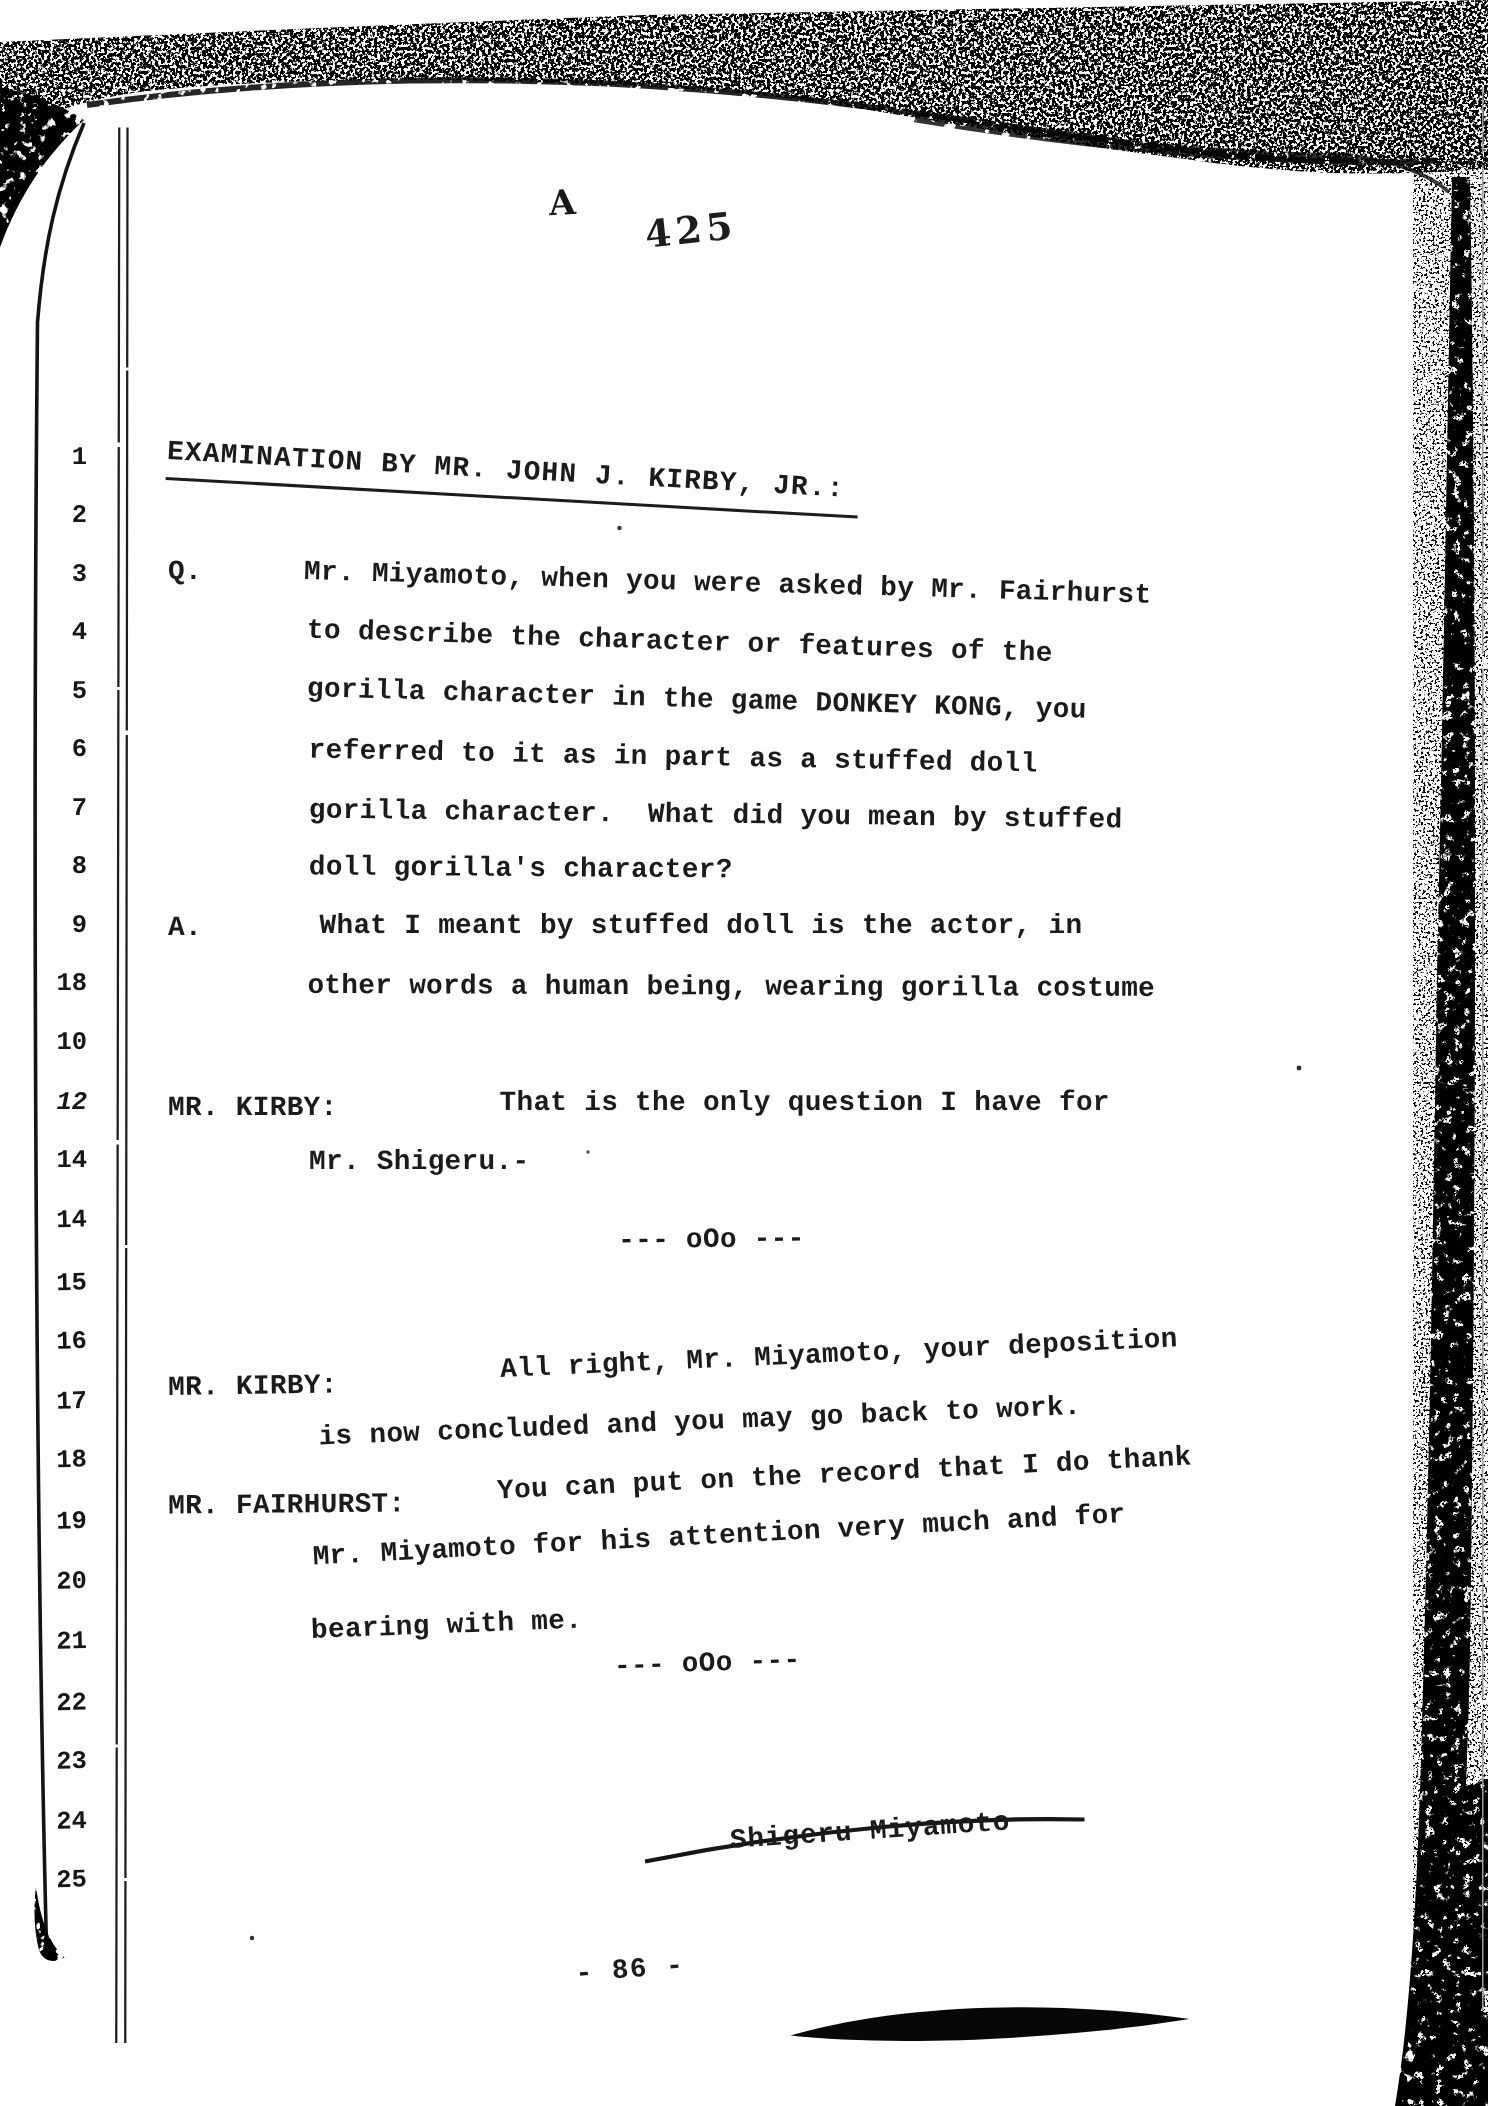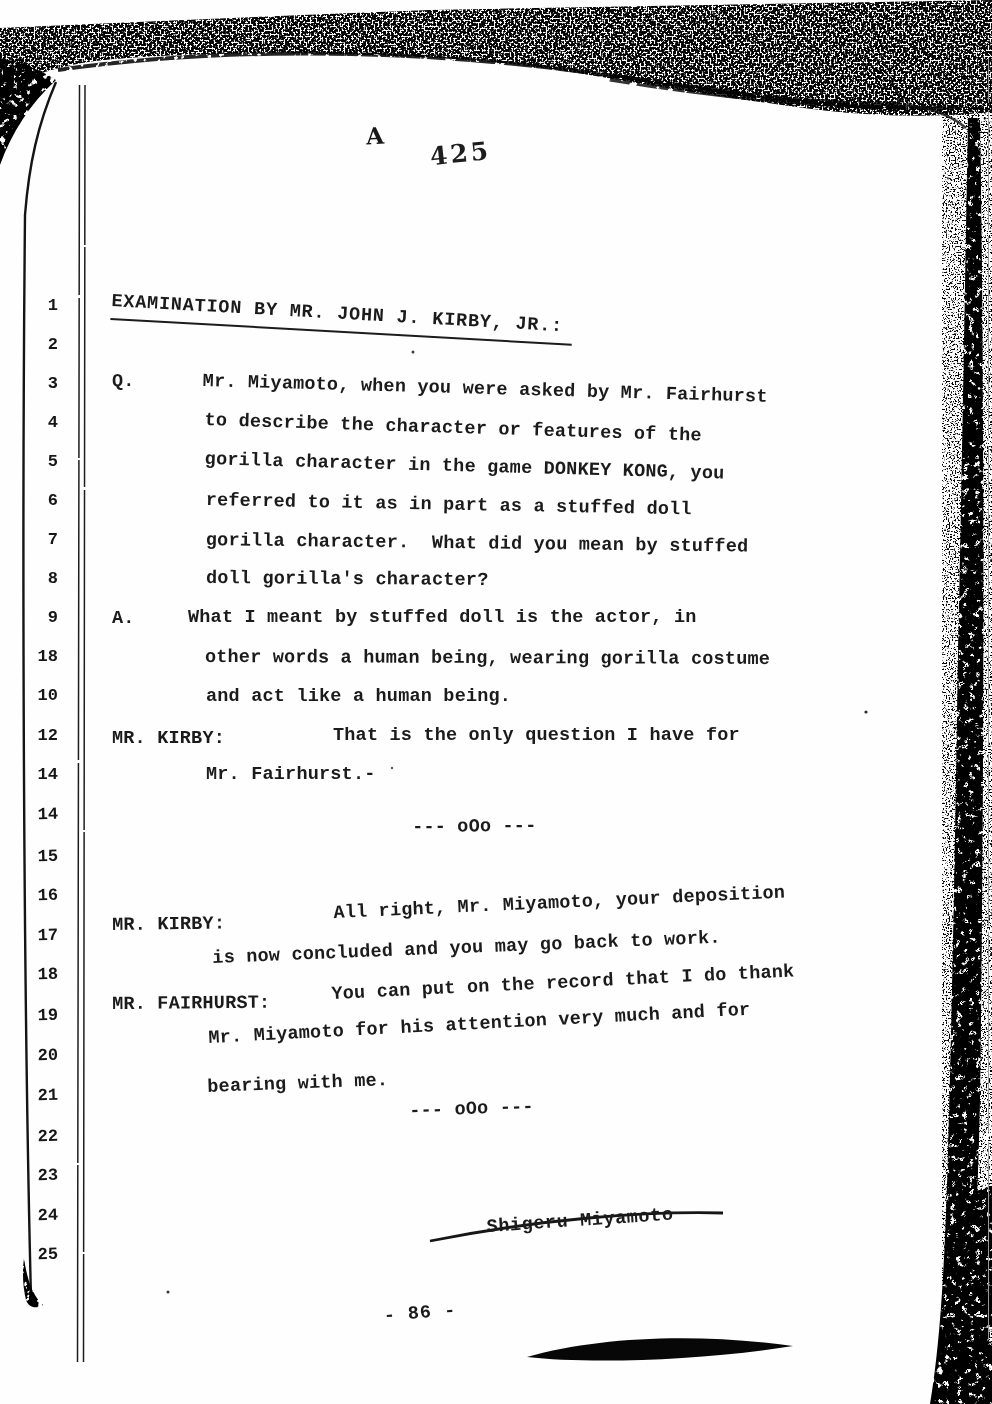--- a/index.html
+++ b/index.html
@@ -17,21 +17,21 @@
   .heading{left:112px;top:291px;transform:rotate(3.2deg);letter-spacing:0.8px;
     border-bottom:2.5px solid #1c1c1c;padding:0 10px 6px 0;}
   .qlabel{left:112px;top:371px;}
   .q0{left:203px;top:371px;transform:rotate(1.6deg);}
   .q1{left:205px;top:410px;transform:rotate(1.8deg);}
   .q2{left:205px;top:449px;transform:rotate(1.6deg);}
   .q3{left:206px;top:490px;transform:rotate(1.1deg);}
   .q4{left:206px;top:530px;transform:rotate(0.7deg);}
   .q5{left:206px;top:568px;transform:rotate(0.4deg);}
   .alabel{left:112px;top:608px;}
-  .a0{left:188px;top:607px;}
+  .a0{left:213px;top:607px;}
   .a1{left:205px;top:647px;transform:rotate(0.2deg);}
   .a2{left:206px;top:686px;}
   .k1label{left:112px;top:728px;}
   .k1t0{left:333px;top:725px;text-align:right;}
   .k1t1{left:206px;top:764px;}
   .sep1{left:412px;top:817px;transform:rotate(-0.6deg);}
   .k2label{left:112px;top:915px;transform:rotate(-0.8deg);}
   .k2t0{left:333px;top:903px;transform:rotate(-2.6deg);}
   .k2t1{left:212px;top:948px;transform:rotate(-2.3deg);}
   .flabel{left:112px;top:994px;transform:rotate(-0.5deg);}
@@ -117,21 +117,21 @@
       <span class="ln" style="top: 336px; transform: rotate(0deg);">2</span>
       <span class="ln" style="top: 375px; transform: rotate(0deg);">3</span>
       <span class="ln" style="top: 414px; transform: rotate(0deg);">4</span>
       <span class="ln" style="top: 453px; transform: rotate(0deg);">5</span>
       <span class="ln" style="top: 492px; transform: rotate(0deg);">6</span>
       <span class="ln" style="top: 531px; transform: rotate(0deg);">7</span>
       <span class="ln" style="top: 570px; transform: rotate(0deg);">8</span>
       <span class="ln" style="top: 609px; transform: rotate(0deg);">9</span>
       <span class="ln" style="top: 648px; transform: rotate(0deg);">18</span>
       <span class="ln" style="top: 687px; transform: rotate(0deg);">10</span>
-      <span class="ln" style="top: 727px; transform: rotate(0deg);">12</span>
+      <span class="ln" style="top: 727px; transform: rotate(0deg); font-style: italic;">12</span>
       <span class="ln" style="top: 766px; transform: rotate(0deg);">14</span>
       <span class="ln" style="top: 806px; transform: rotate(-1.5deg);">14</span>
       <span class="ln" style="top: 848px; transform: rotate(-1.5deg);">15</span>
       <span class="ln" style="top: 887px; transform: rotate(-1.5deg);">16</span>
       <span class="ln" style="top: 927px; transform: rotate(-1.5deg);">17</span>
       <span class="ln" style="top: 966px; transform: rotate(-1.5deg);">18</span>
       <span class="ln" style="top: 1007px; transform: rotate(-1.5deg);">19</span>
       <span class="ln" style="top: 1047px; transform: rotate(-1.5deg);">20</span>
       <span class="ln" style="top: 1087px; transform: rotate(-1.5deg);">21</span>
       <span class="ln" style="top: 1128px; transform: rotate(-1.5deg);">22</span>
@@ -146,25 +146,24 @@
   <div class="tl q0">Mr. Miyamoto, when you were asked by Mr. Fairhurst</div>
   <div class="tl q1">to describe the character or features of the</div>
   <div class="tl q2">gorilla character in the game DONKEY KONG, you</div>
   <div class="tl q3">referred to it as in part as a stuffed doll</div>
   <div class="tl q4">gorilla character.  What did you mean by stuffed</div>
   <div class="tl q5">doll gorilla's character?</div>
 
   <div class="tl alabel">A.</div>
   <div class="tl a0">What I meant by stuffed doll is the actor, in</div>
   <div class="tl a1">other words a human being, wearing gorilla costume</div>
-  <div class="tl a2">and act like a human being.</div>
 
   <div class="tl k1label">MR. KIRBY:</div>
   <div class="tl k1t0">That is the only question I have for</div>
-  <div class="tl k1t1">Mr. Fairhurst.-</div>
+  <div class="tl k1t1">Mr. Shigeru.-</div>
 
   <div class="tl sep1">--- oOo ---</div>
 
   <div class="tl k2label">MR. KIRBY:</div>
   <div class="tl k2t0">All right, Mr. Miyamoto, your deposition</div>
   <div class="tl k2t1">is now concluded and you may go back to work.</div>
 
   <div class="tl flabel">MR. FAIRHURST:</div>
   <div class="tl ft0">You can put on the record that I do thank</div>
   <div class="tl ft1">Mr. Miyamoto for his attention very much and for</div>

